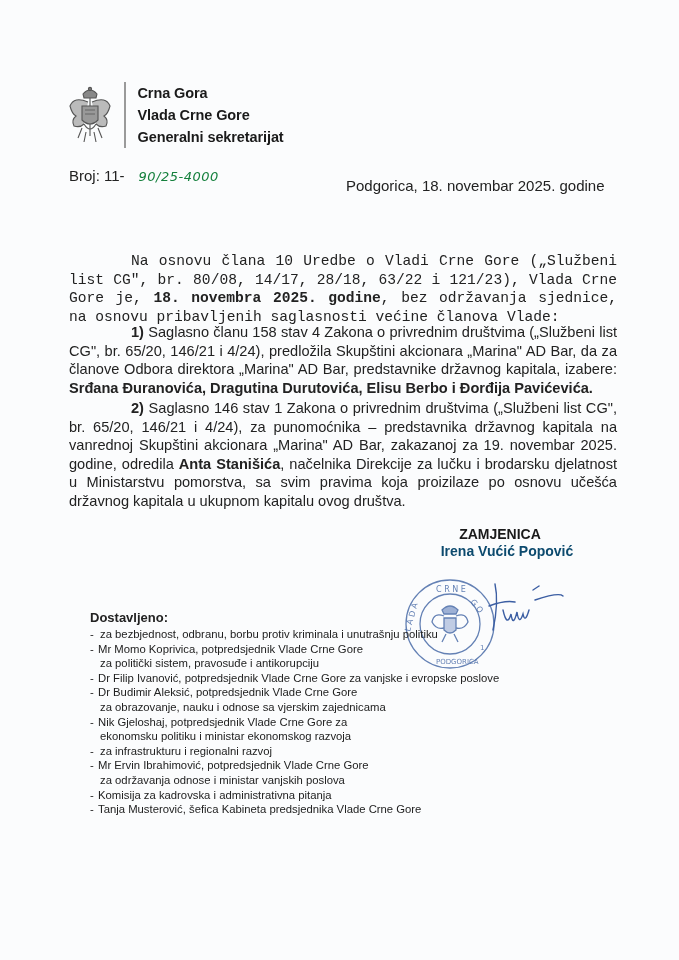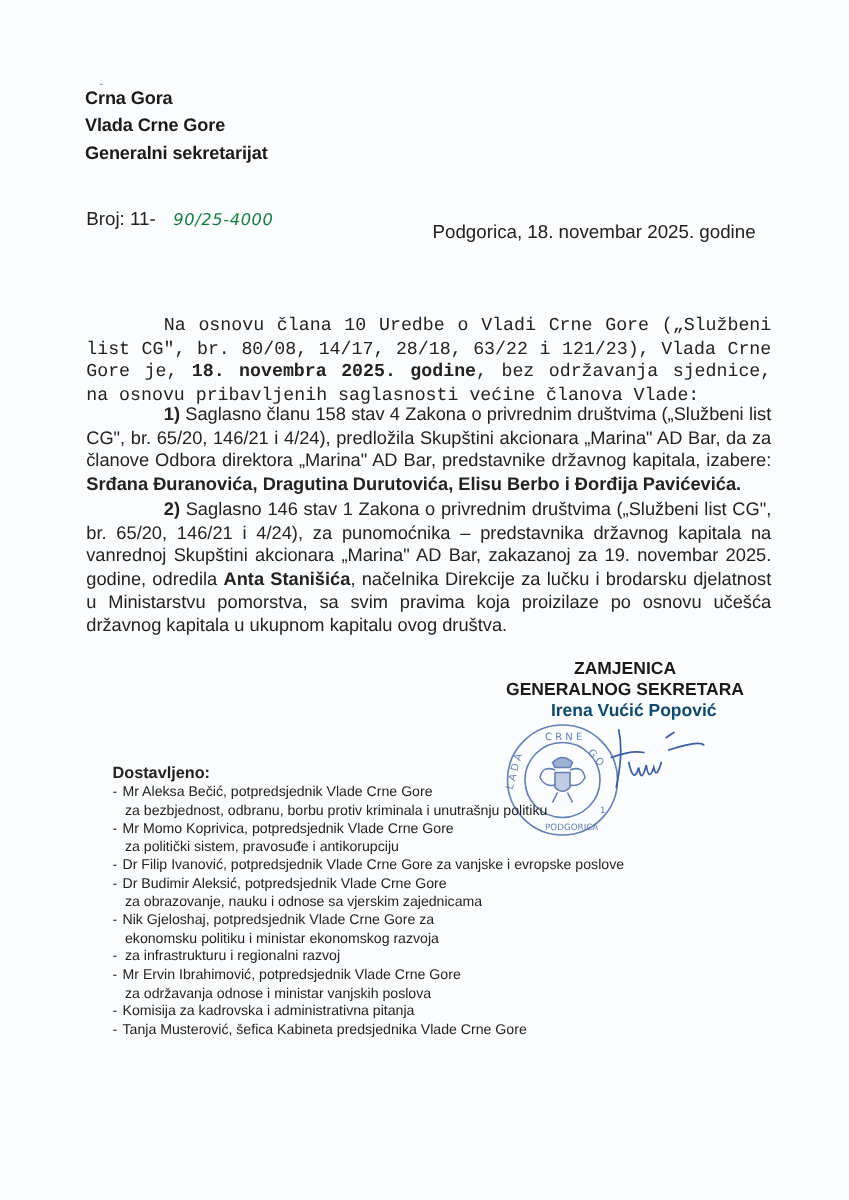--- a/index.html
+++ b/index.html
@@ -6,21 +6,21 @@
     body {
       width: 679px; height: 960px;
       background: #fbfcfd;
       font-family: "Liberation Sans", sans-serif;
       color: #1c1c1c;
       position: relative;
       overflow: hidden;
     }
     .page { position: absolute; left: 0; top: 0; width: 679px; height: 960px; }
 
-    .header { position: absolute; left: 68px; top: 64px; height: 70px; display: flex; align-items: flex-start; flex-direction: column; }
+    .header { position: absolute; left: 68px; top: 82px; height: 70px; display: flex; align-items: flex-start; }
     .crest { width: 44px; height: 60px; margin-top: 2px; }
     .divider { width: 1.5px; height: 66px; background: #9a9a9a; margin-left: 12px; margin-right: 12px; margin-top: 0px; }
     .header-lines { display: flex; flex-direction: column; }
     .header-line { font-weight: bold; font-size: 14.5px; line-height: 22px; color: #1a1a1a; letter-spacing: -0.1px; }
 
     .ref-row { position: absolute; left: 69px; top: 167px; font-size: 15px; color: #222; }
     .ref-handwritten { font-family: "DejaVu Sans", sans-serif; font-style: italic; color: #15803d; font-size: 13px; letter-spacing: 0.5px; margin-left: 14px; }
     .place-date { position: absolute; left: 346px; top: 177px; font-size: 15px; color: #222; }
 
     .body-text {
@@ -111,27 +111,26 @@
       <path d="M10 4 Q14 22 8 50"></path>
       <path d="M4 26 Q20 20 30 22"></path>
       <path d="M18 30 Q22 48 26 34 Q28 48 32 32 Q34 46 38 34 Q40 44 44 30"></path>
       <path d="M48 10 L54 6"></path>
       <path d="M50 20 Q74 12 78 16"></path>
     </g>
   </svg>
 
   <div class="sign-block">
     <div class="sign-title">ZAMJENICA</div>
-    <div class="sign-title">GENERALNOG SEKRETARA</div>
     <div class="sign-name">Irena Vućić Popović</div>
   </div>
 
   <div class="dist">
     <div class="dist-title">Dostavljeno:</div>
-    <div class="dist-item"><span class="dash">-</span><span>Mr Aleksa Bečić, potpredsjednik Vlade Crne Gore</span><span class="line2">za bezbjednost, odbranu, borbu protiv kriminala i unutrašnju politiku</span></div>
+    <div class="dist-item"><span class="dash">-</span><span class="line2">za bezbjednost, odbranu, borbu protiv kriminala i unutrašnju politiku</span></div>
     <div class="dist-item"><span class="dash">-</span><span>Mr Momo Koprivica, potpredsjednik Vlade Crne Gore</span><span class="line2">za politički sistem, pravosuđe i antikorupciju</span></div>
     <div class="dist-item"><span class="dash">-</span><span>Dr Filip Ivanović, potpredsjednik Vlade Crne Gore za vanjske i evropske poslove</span></div>
     <div class="dist-item"><span class="dash">-</span><span>Dr Budimir Aleksić, potpredsjednik Vlade Crne Gore</span><span class="line2">za obrazovanje, nauku i odnose sa vjerskim zajednicama</span></div>
     <div class="dist-item"><span class="dash">-</span><span>Nik Gjeloshaj, potpredsjednik Vlade Crne Gore za</span><span class="line2">ekonomsku politiku i ministar ekonomskog razvoja</span></div>
     <div class="dist-item"><span class="dash">-</span><span class="line2">za infrastrukturu i regionalni razvoj</span></div>
     <div class="dist-item"><span class="dash">-</span><span>Mr Ervin Ibrahimović, potpredsjednik Vlade Crne Gore</span><span class="line2">za održavanja odnose i ministar vanjskih poslova</span></div>
     <div class="dist-item"><span class="dash">-</span><span>Komisija za kadrovska i administrativna pitanja</span></div>
     <div class="dist-item"><span class="dash">-</span><span>Tanja Musterović, šefica Kabineta predsjednika Vlade Crne Gore</span></div>
   </div>
 

